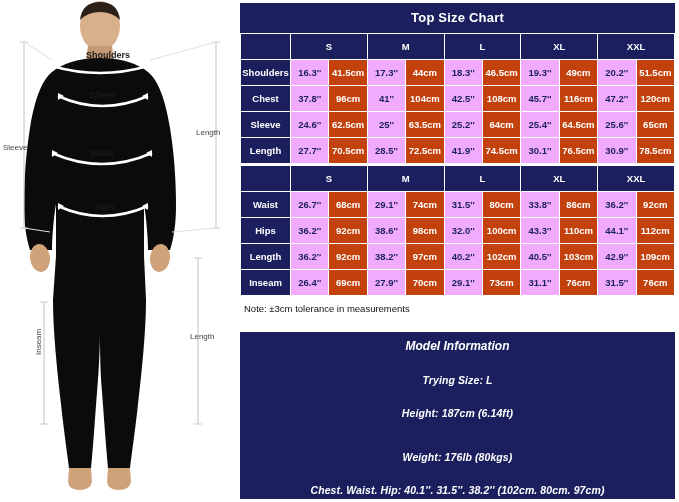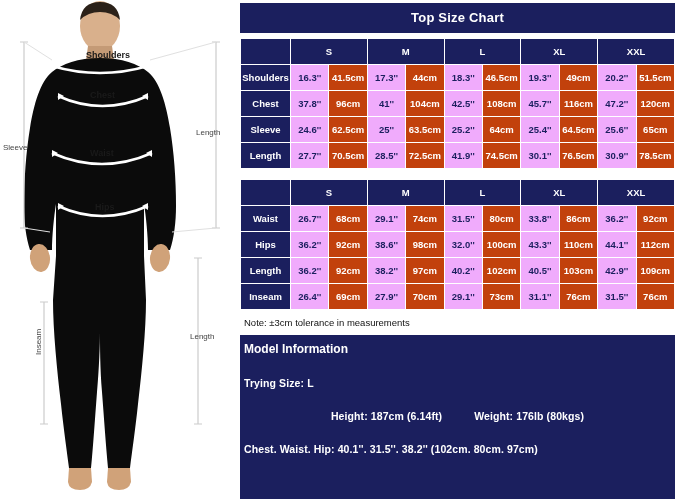--- a/index.html
+++ b/index.html
@@ -94,40 +94,42 @@
   }
   .cell-cm {
     background: #c2410c;
     color: #ffffff;
     font-weight: bold;
     font-size: 9.5px;
   }
   .note {
     font-size: 9.5px;
     color: #111;
-    padding: 7px 0 7px 4px;
+    padding: 7px 0 18px 4px;
   }
   .model-info {
     background: #1b1f5e;
     color: #ffffff;
+    text-align: center;
     padding: 7px 4px 3px 4px;
     flex: 1 1 auto;
+    font-style: italic;
   }
   .model-info .mi-title {
     font-weight: bold;
     font-size: 12px;
     margin-bottom: 3px;
   }
   .model-info .mi-line {
     font-size: 10.5px;
     font-weight: bold;
     margin-top: 21px;
     letter-spacing: .1px;
   }
-  .mi-two { display: flex; justify-content: center; gap: 32px; }
+  .mi-two { display: flex; justify-content: center; gap: 32px; flex-direction: column; }
   .spacer6 { height: 5px; }
 
   
   svg.figure-svg { position: absolute; left: 0; top: 0; }
 </style>
 </head>
 <body>
 
 <div class="page">
 

